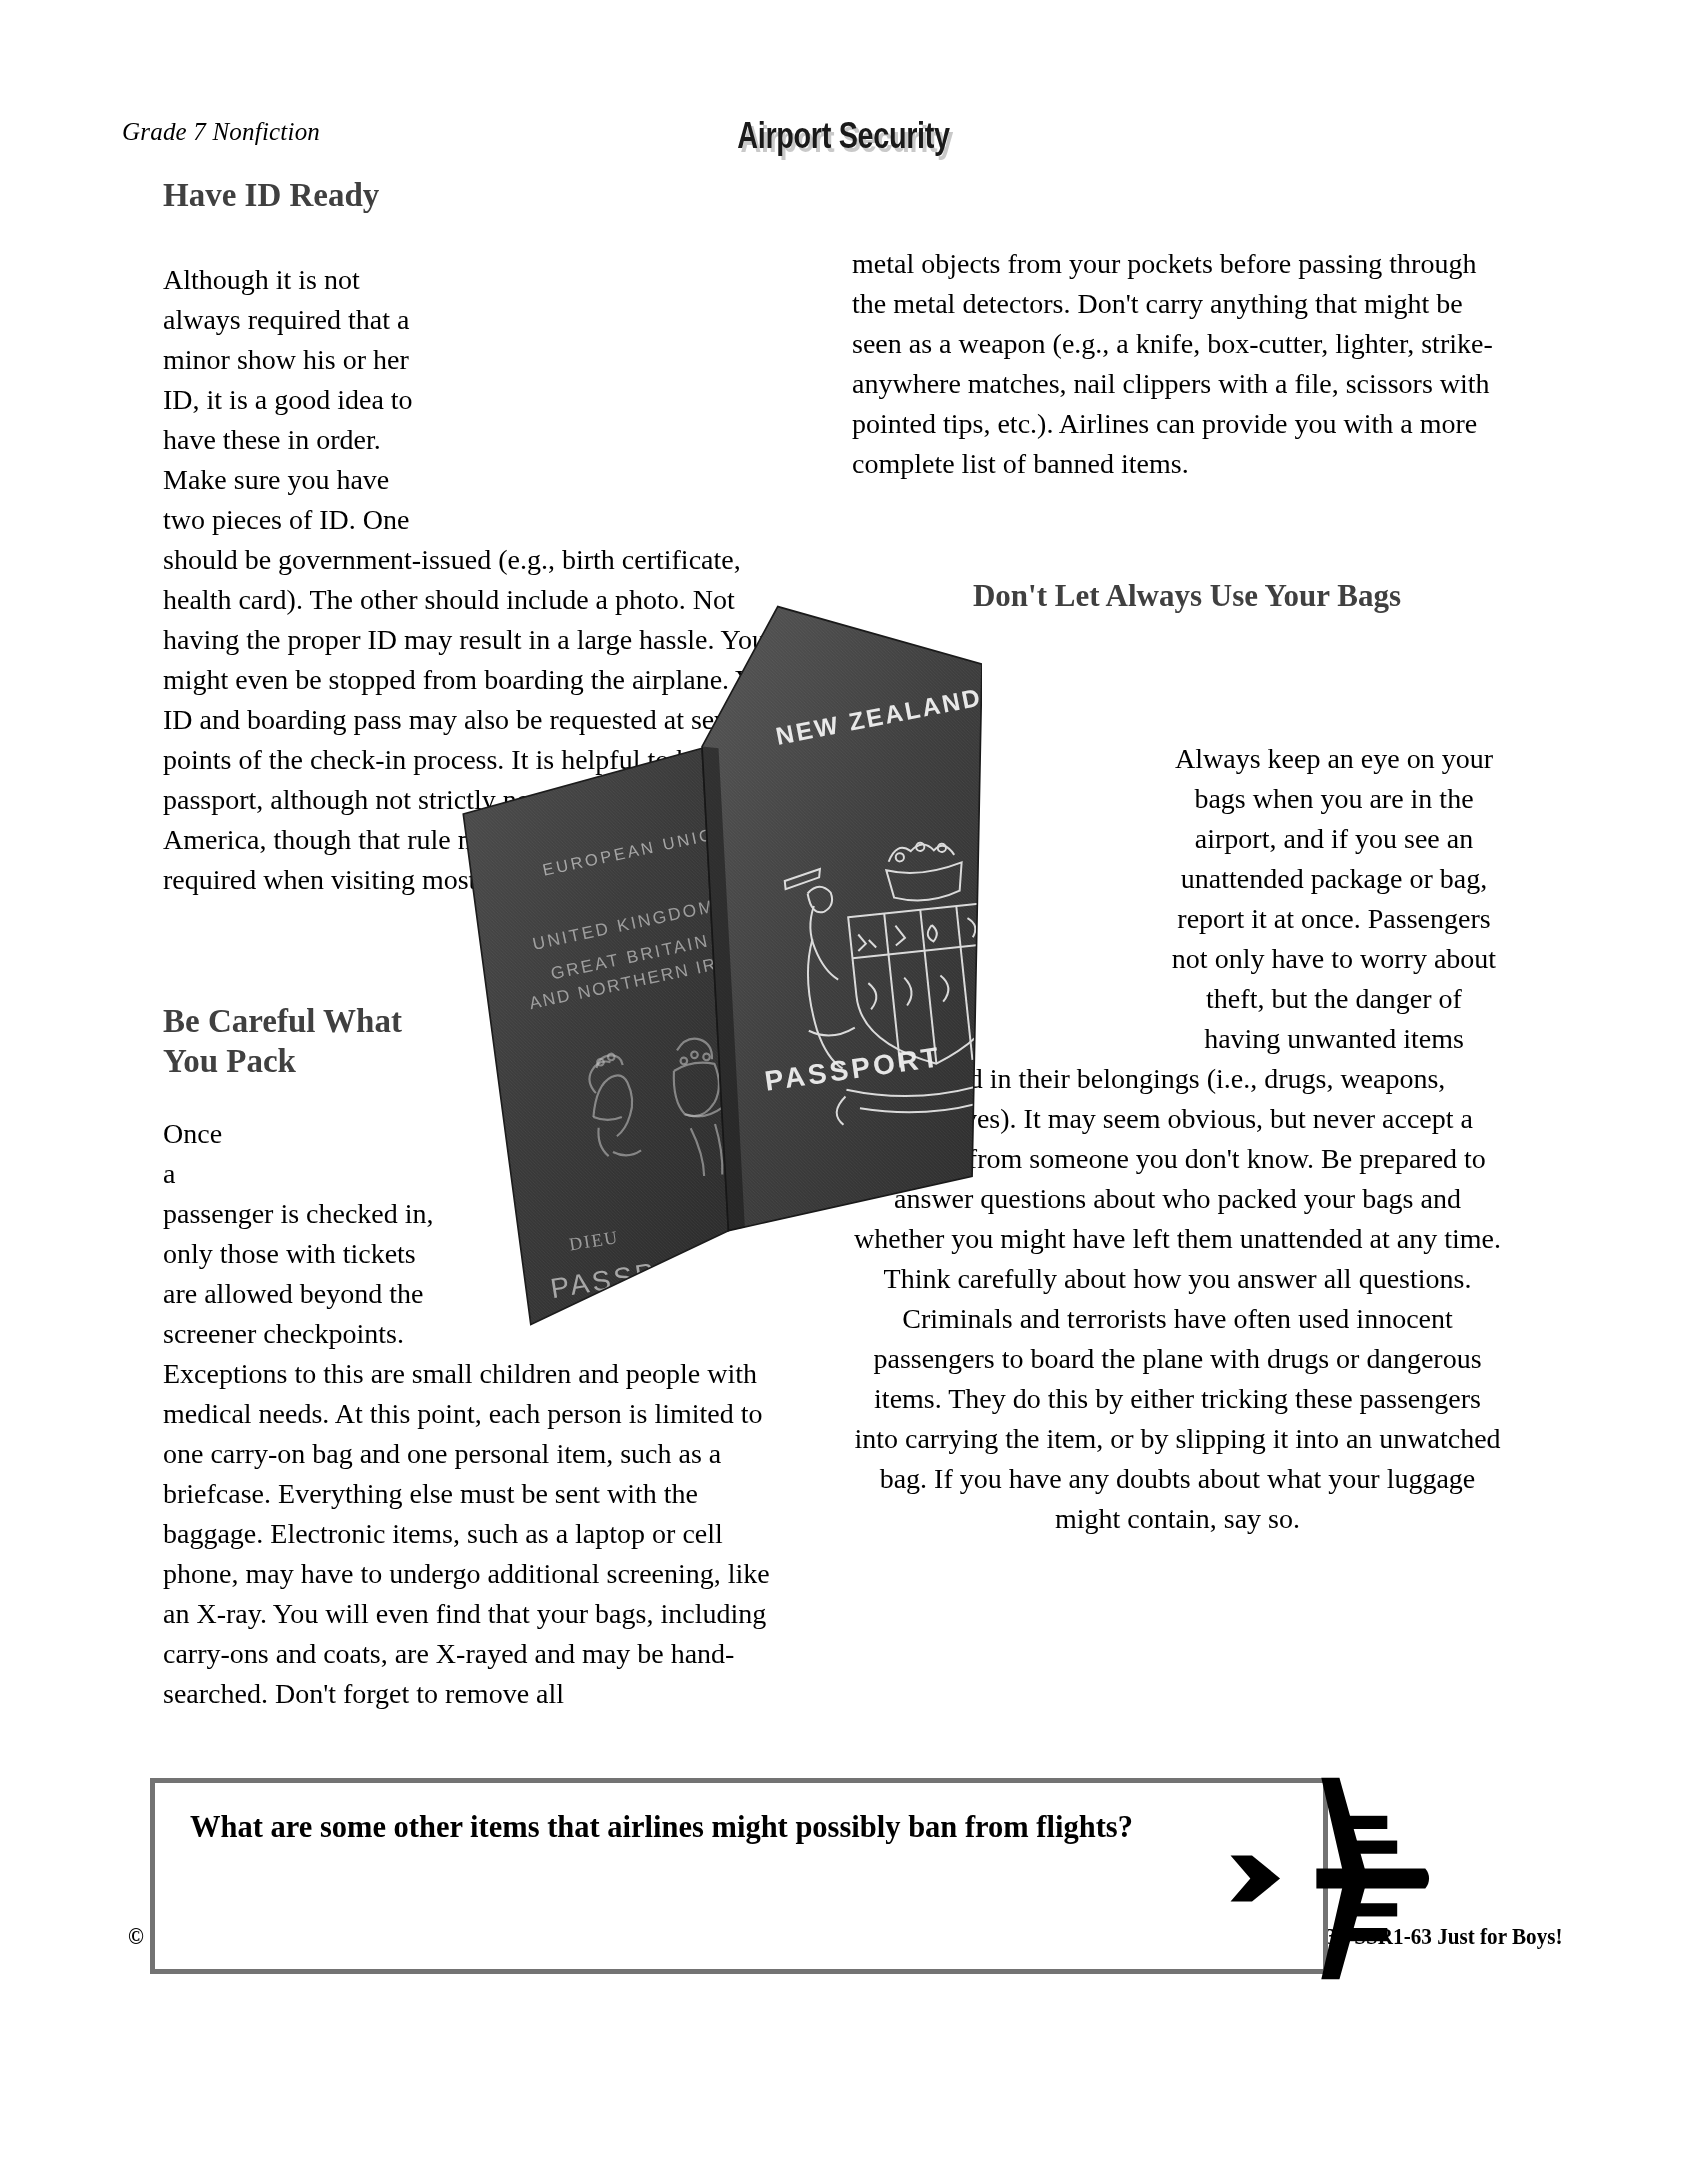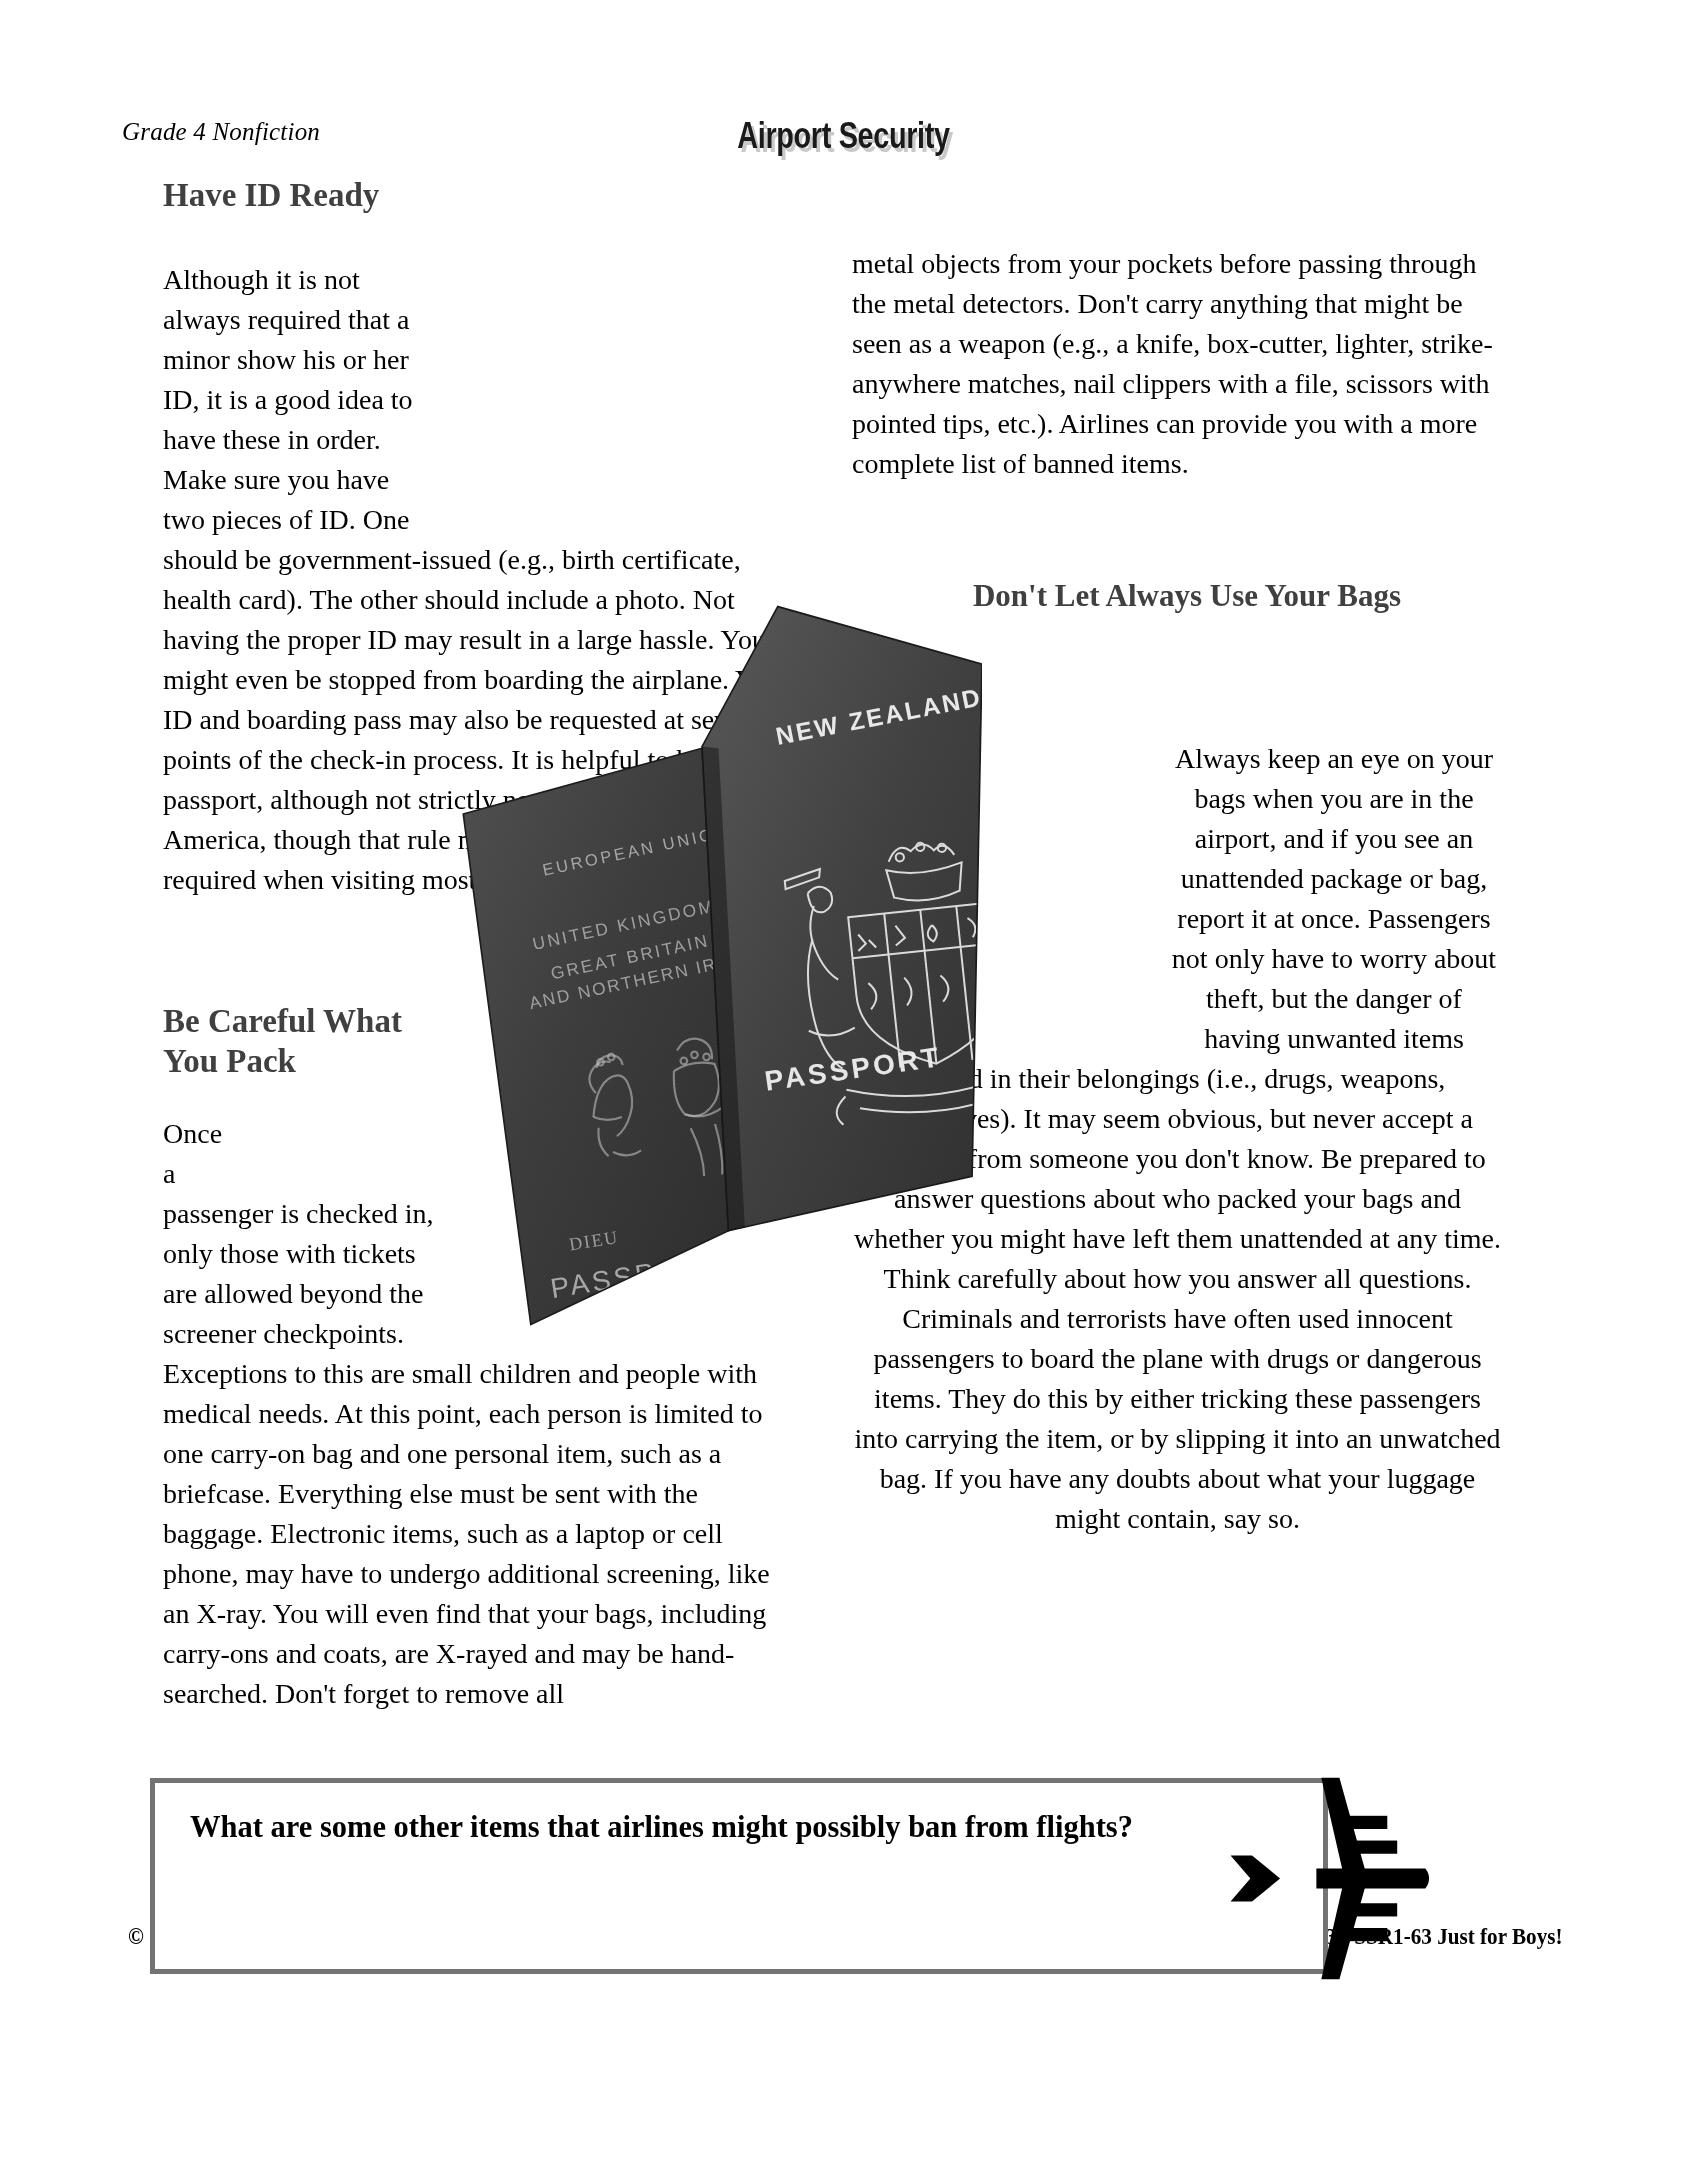--- a/index.html
+++ b/index.html
@@ -132,21 +132,21 @@
   }
   .footer-left  { position: absolute; left: 128px;  top: 0; white-space: nowrap; transform: scaleX(0.92); transform-origin: 0 0; }
   .footer-page  { position: absolute; left: 0; top: 0; width: 1545px; text-align: center; }
   .footer-right { position: absolute; right: 124px; top: 0; white-space: nowrap; transform: scaleX(0.92); transform-origin: 100% 0; }
 </style>
 </head>
 <body>
 
 <div class="page">
 
-  <div class="running-head">Grade 4 Nonfiction</div>
+  <div class="running-head">Grade 7 Nonfiction</div>
 
   <div class="doc-title">Airport Security</div>
 
   <h2 class="section-head" id="head-have-id">Have ID Ready</h2>
 
   <h2 class="section-head" id="head-be-careful">Be Careful What You Pack</h2>
 
   <h2 class="section-head" id="head-dont-let">Don't Let Always Use Your Bags</h2>
 
   <div class="col" id="col-left">

